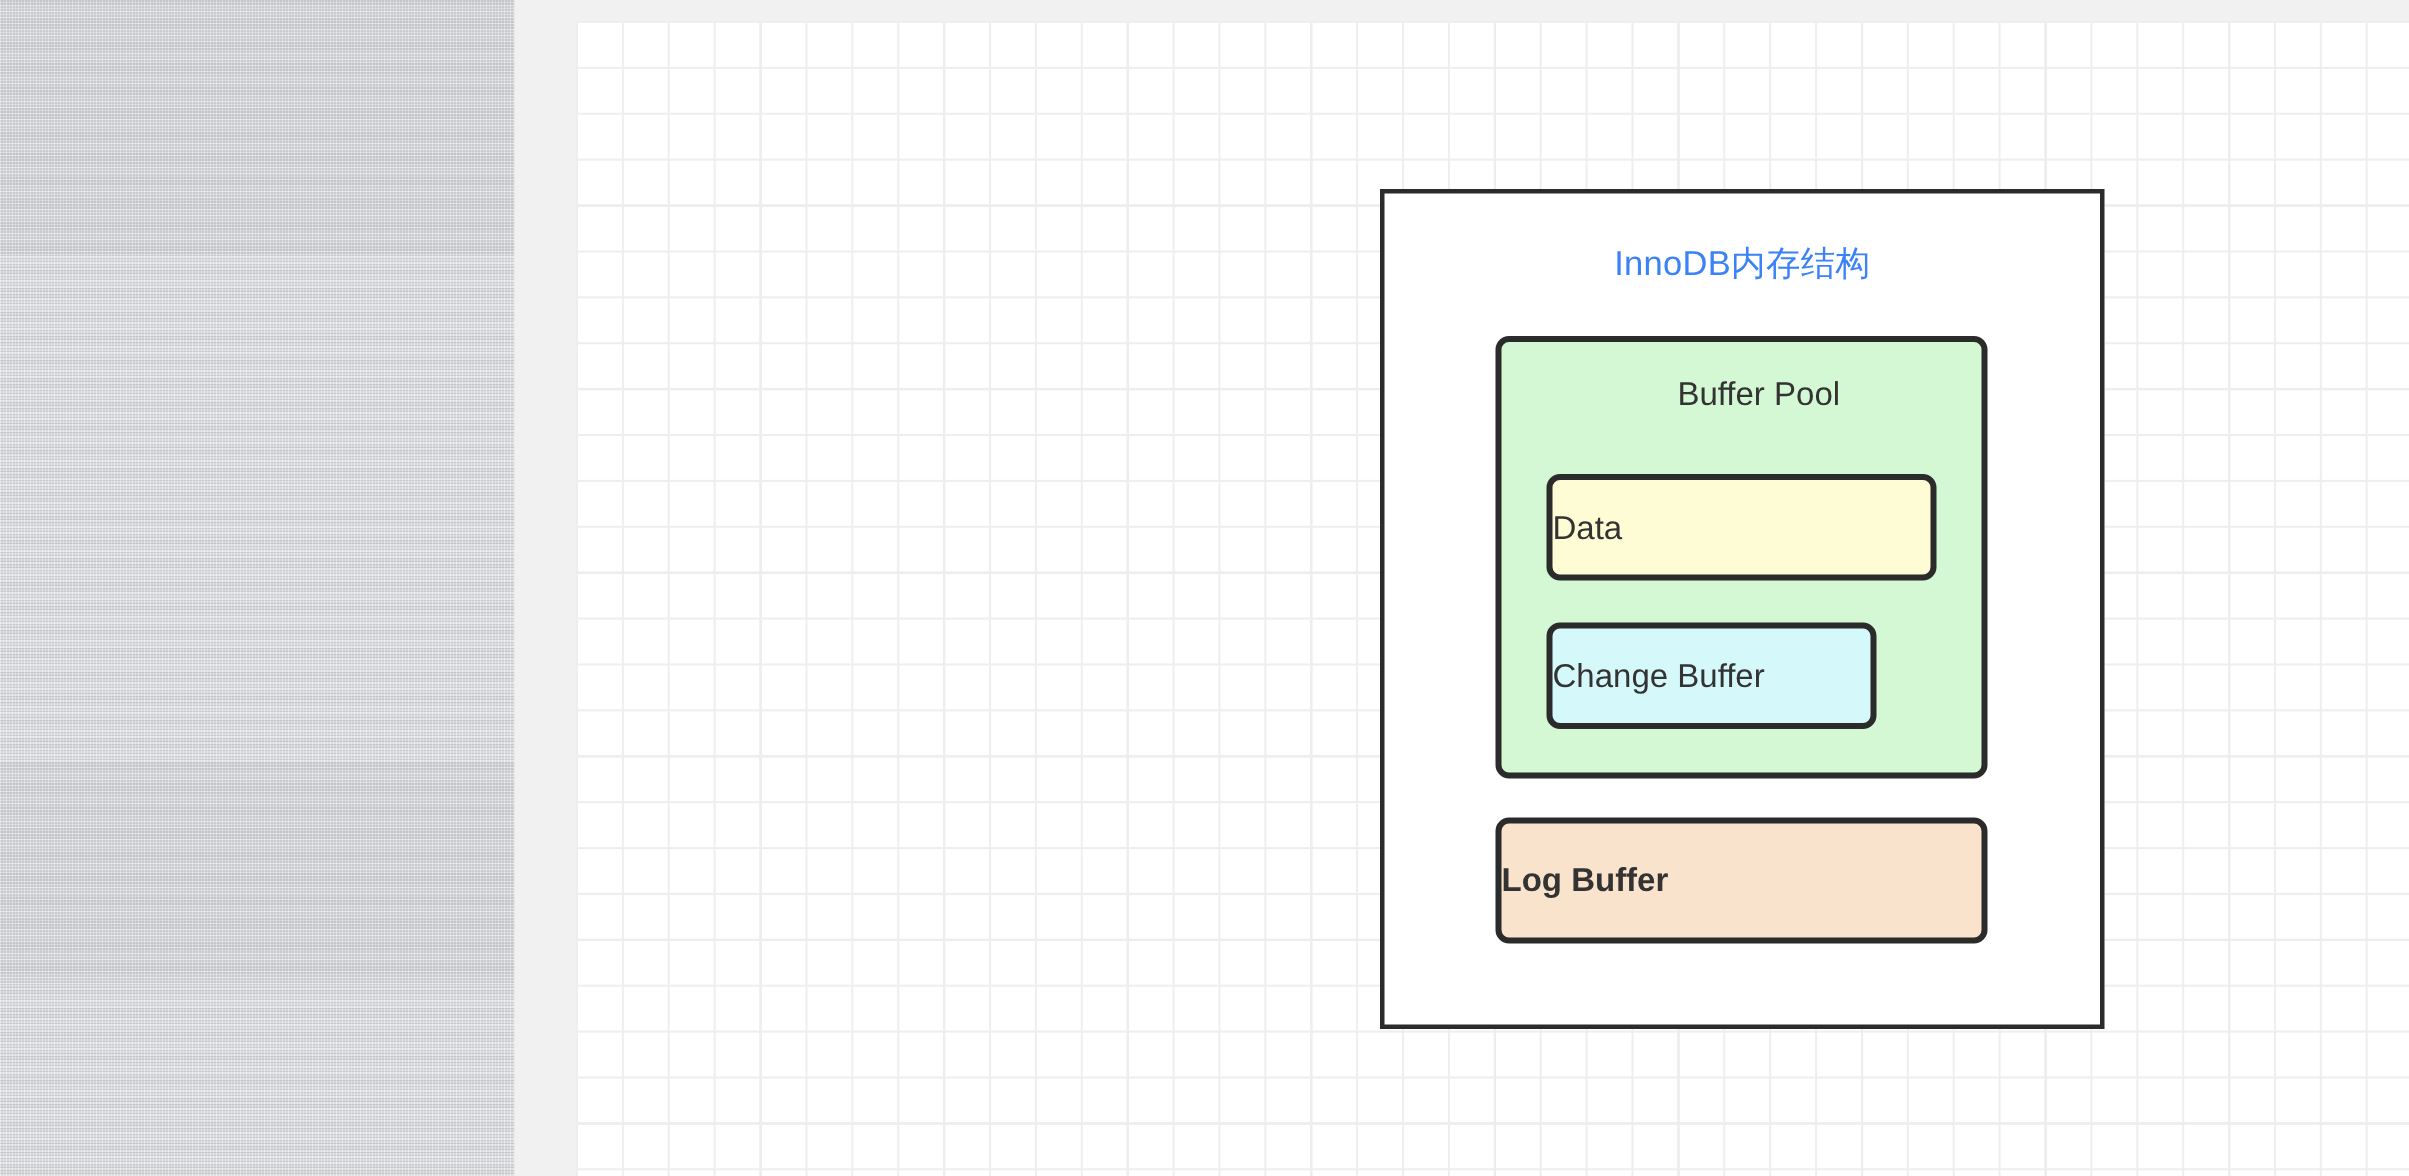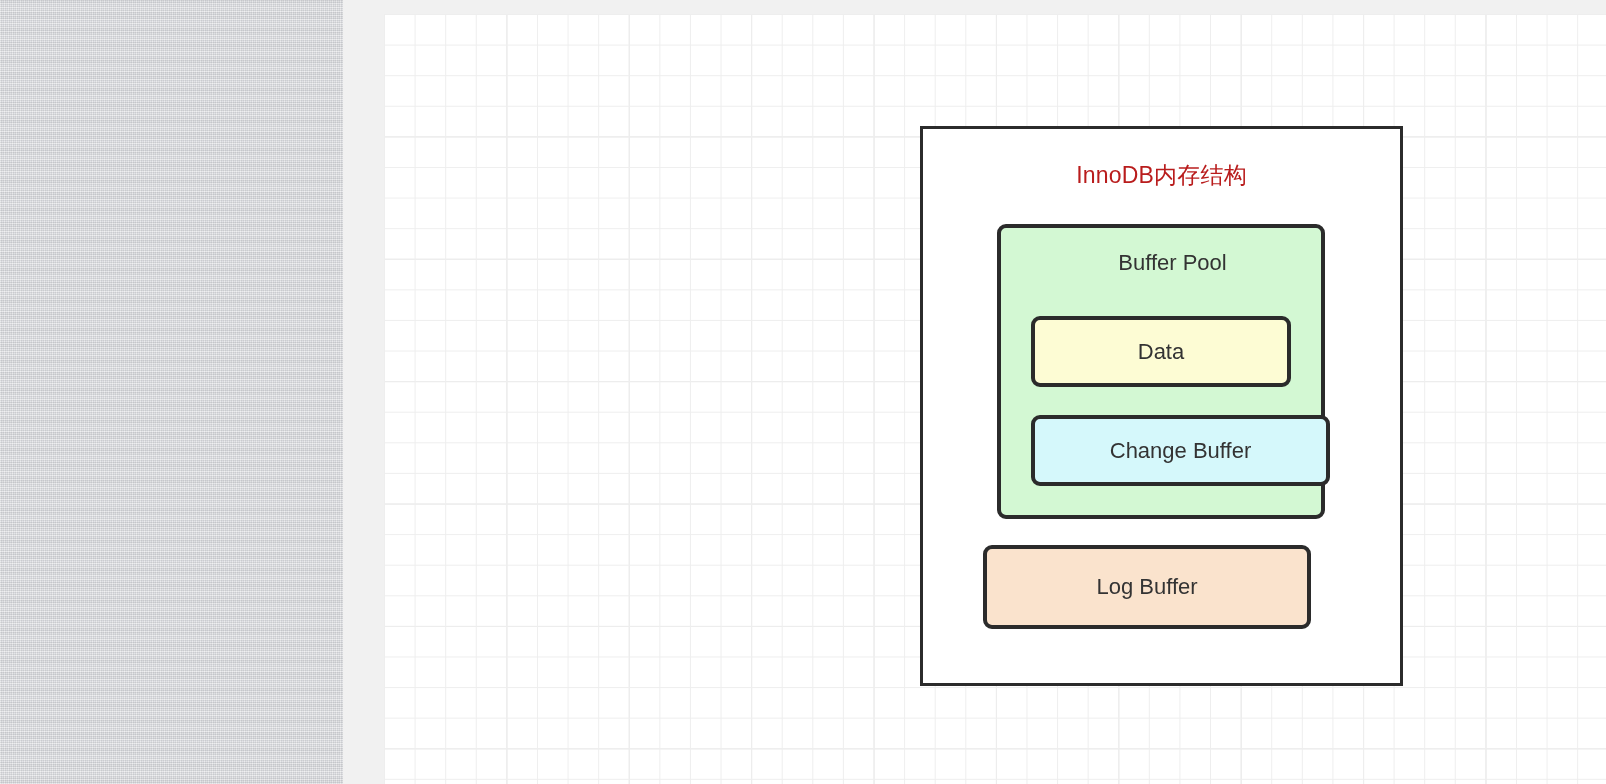--- a/index.html
+++ b/index.html
@@ -99,21 +99,21 @@
     width: 483px;
     height: 560px;
     background: #ffffff;
     border: 3px solid #2b2b2b;
     border-radius: 0;
   }
 
   #outer-title {
     margin-top: 33px;
     font-size: 23px;
-    color: #b91c1c;
+    color: #3b82f6;
     line-height: 1.2;
     letter-spacing: 0.2px;
     white-space: nowrap;
   }
 
   #buffer-pool-box {
     left: 613px;
     top: 210px;
     width: 328px;
     height: 295px;
@@ -128,21 +128,20 @@
     color: #333333;
     white-space: nowrap;
     margin-left: 23px;
   }
 
   .inner-box {
     position: absolute;
     box-sizing: border-box;
     display: flex;
     align-items: center;
-    justify-content: center;
     border: 4px solid #2b2b2b;
     border-radius: 9px;
   }
 
   .inner-box-label {
     font-size: 22px;
     color: #333333;
     white-space: nowrap;
   }
 
@@ -150,31 +149,32 @@
     left: 647px;
     top: 302px;
     width: 260px;
     height: 71px;
     background: #fdfcd4;
   }
 
   #change-buffer-box {
     left: 647px;
     top: 401px;
-    width: 299px;
+    width: 220px;
     height: 71px;
     background: #d5f8fb;
   }
 
   #log-buffer-box {
-    left: 599px;
+    left: 613px;
     top: 531px;
     width: 328px;
     height: 84px;
     background: #fae3cd;
+    font-weight: bold;
   }
 </style>
 </head>
 <body>
 
 <div id="app">
 
   <div id="left-panel"></div>
 
   <div id="canvas-gutter"></div>

